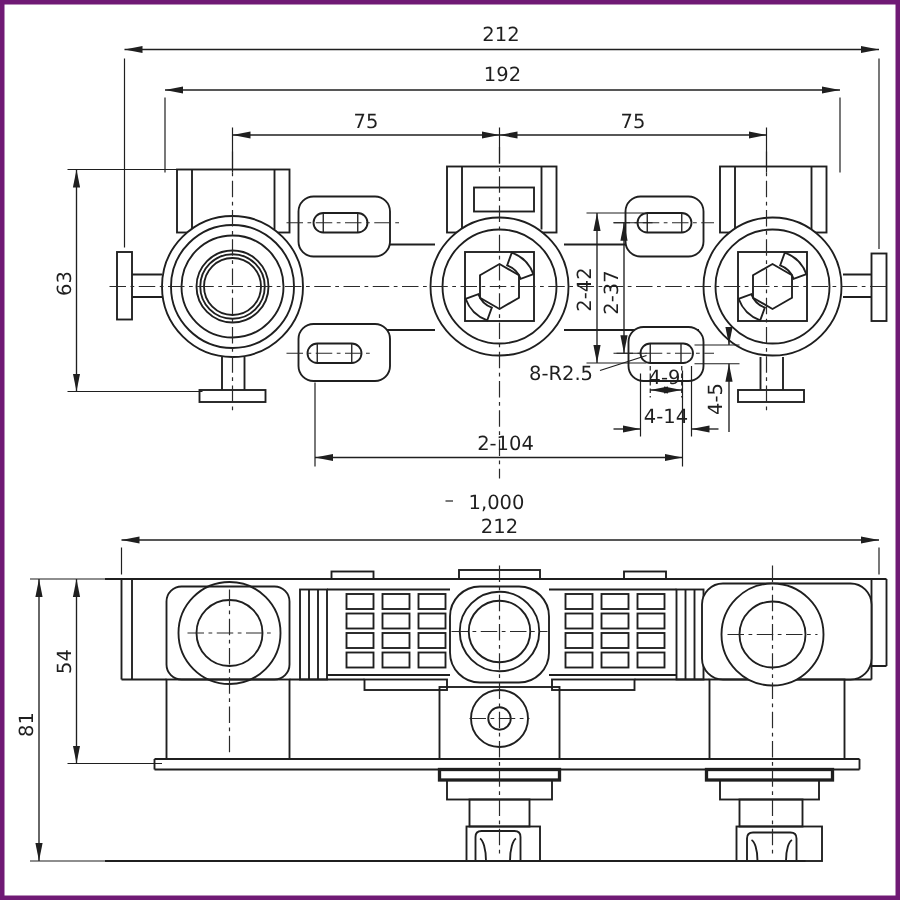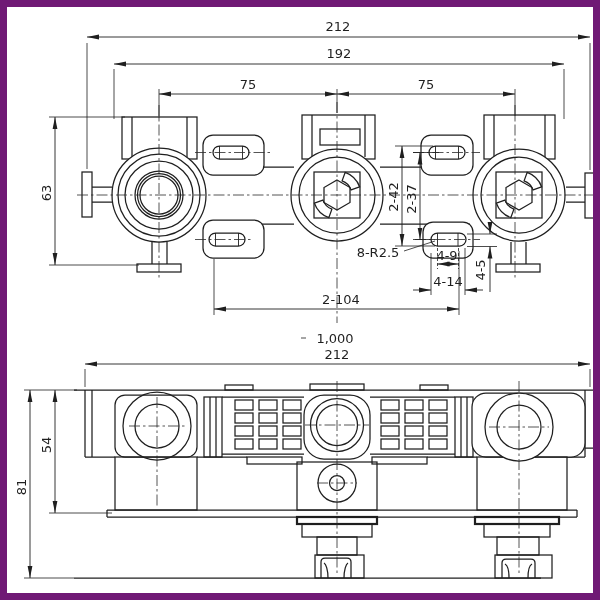--- a/index.html
+++ b/index.html
@@ -1,16 +1,16 @@
 <!DOCTYPE html>
 <html><head>
 <meta charset="utf-8">
 <style>
   html,body{margin:0;padding:0;background:#fff;}
-  #stage{position:relative;width:600px;height:600px;background:#ffffff;border:7px solid #701a75;box-sizing:border-box;overflow:hidden;}
+  #stage{position:relative;width:600px;height:600px;background:#ffffff;border:3px solid #701a75;box-sizing:border-box;overflow:hidden;}
   svg{position:absolute;left:0;top:0;}
   text{font-family:"DejaVu Sans","Liberation Sans",sans-serif;font-size:13px;fill:#1f1f1f;}
   .part{stroke:#1f1f1f;stroke-width:1.25;fill:none;stroke-linecap:butt;}
   .partw{stroke:#1f1f1f;stroke-width:1.25;fill:#ffffff;}
   .thick{stroke:#1f1f1f;stroke-width:2.2;fill:#ffffff;}
   .dim{stroke:#1f1f1f;stroke-width:0.9;fill:none;}
   .ext{stroke:#1f1f1f;stroke-width:0.8;fill:none;}
   .extd{stroke:#1f1f1f;stroke-width:0.8;fill:none;stroke-dasharray:3 2;}
   .cl{stroke:#2a2a2a;stroke-width:0.8;fill:none;stroke-dasharray:11 3 2.5 3;}
   .tick{stroke:#1f1f1f;stroke-width:0.9;}

